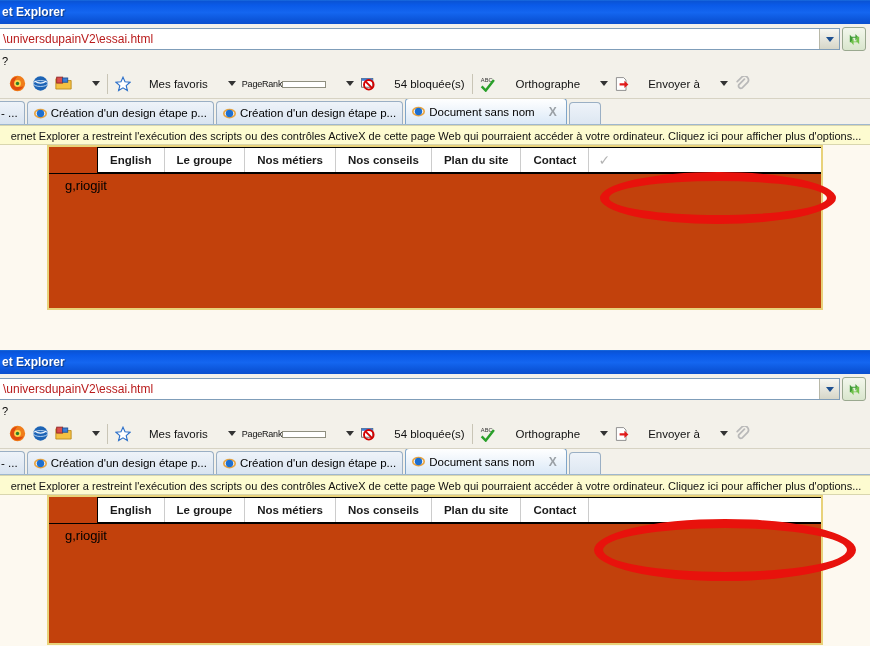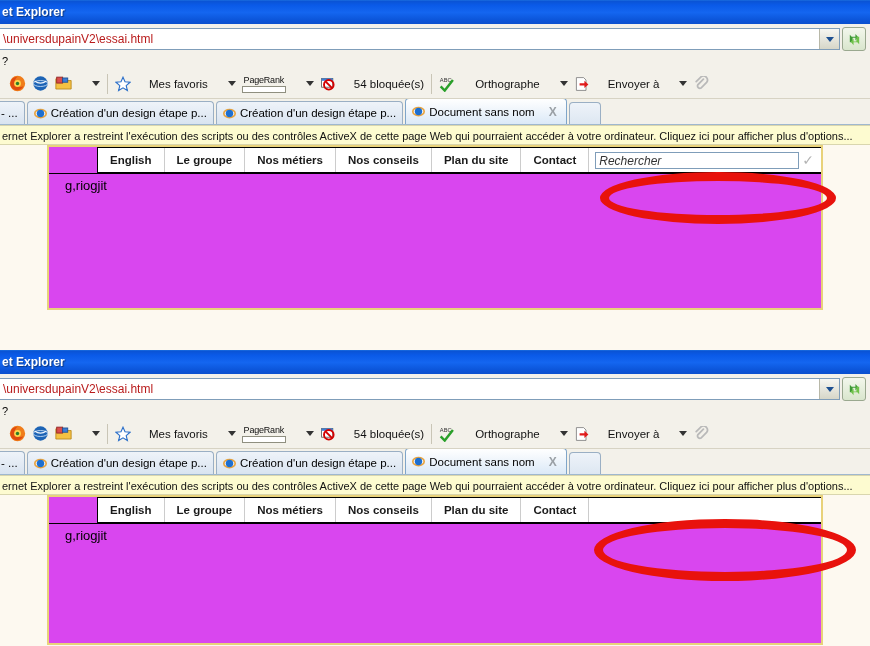--- a/index.html
+++ b/index.html
@@ -108,21 +108,21 @@
   .tb-sep { width: 1px; height: 20px; background: #c9c5b6; margin: 0 4px; flex: 0 0 1px; }
   .tb-caret {
     width: 0; height: 0;
     border-left: 4px solid transparent;
     border-right: 4px solid transparent;
     border-top: 5px solid #333;
     margin-left: 2px;
   }
   .ic { display: inline-block; flex: 0 0 auto; line-height: 0; }
 
-  .pagerank-box { display: flex; flex-direction: column; align-items: center; justify-content: center; }
+  .pagerank-box { display: flex; align-items: center; justify-content: center; }
   .pagerank-label { font-size: 9px; letter-spacing: -0.2px; }
   .pagerank-bar { width: 42px; height: 5px; border: 1px solid #8f8f80; background: #ffffff; margin-top: 1px; }
 
   
   .tabs-row {
     height: 26px;
     background: #f3f1ea;
     display: flex;
     align-items: flex-end;
     border-bottom: 1px solid #9fb8cf;
@@ -168,30 +168,31 @@
     background: #fdfbd0;
     border-top: 1px solid #d9d6ae;
     border-bottom: 1px solid #d9d6ae;
     font-size: 11px;
     line-height: 20px;
     color: #111;
     padding-left: 2px;
     white-space: nowrap;
     overflow: hidden;
     box-sizing: border-box;
+    text-align: center;
   }
 
   
   .page-area { background: #fdf9f0; position: relative; box-sizing: border-box; }
   .page-frame {
     margin-left: 47px;
     margin-right: 47px;
     border: 2px solid #e8d27a;
     border-top: 2px solid #e8d27a;
-    background: #d946ef;
+    background: #c2410c;
     box-sizing: border-box;
     height: 100%;
   }
   .nav-strip {
     display: flex;
     align-items: stretch;
     height: 26px;
     box-sizing: border-box;
   }
   .nav-spacer { width: 48px; flex: 0 0 48px; }
@@ -432,21 +433,20 @@
         <div class="nav-strip">
           <div class="nav-spacer"></div>
           <div class="nav-items">
             <div class="nav-item">English</div>
             <div class="nav-item">Le groupe</div>
             <div class="nav-item">Nos métiers</div>
             <div class="nav-item">Nos conseils</div>
             <div class="nav-item">Plan du site</div>
             <div class="nav-item">Contact</div>
             <div class="search-cell">
-              <div class="search-input">Rechercher</div>
               <div class="search-go">✓</div>
             </div>
           </div>
         </div>
         <div class="page-body">
           <span>g,riogjit</span>
         </div>
       </div>
     </div>
   </div>

